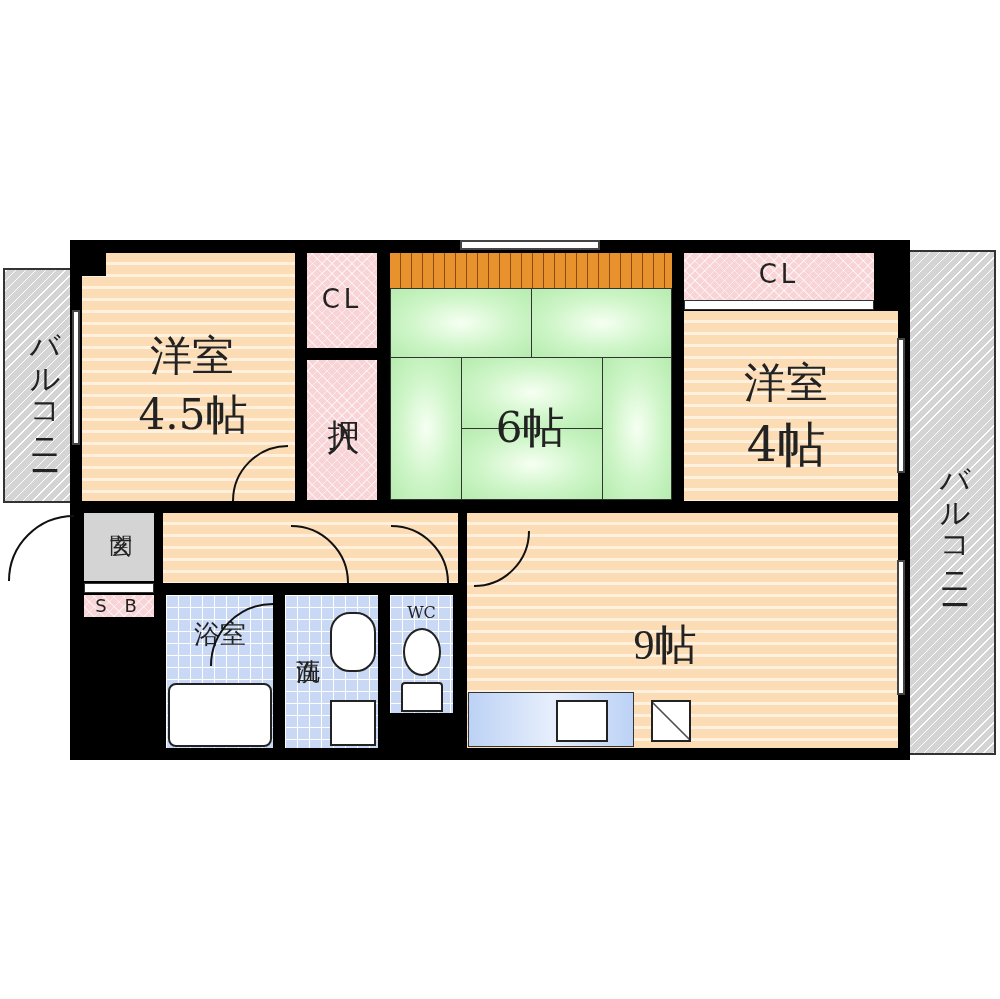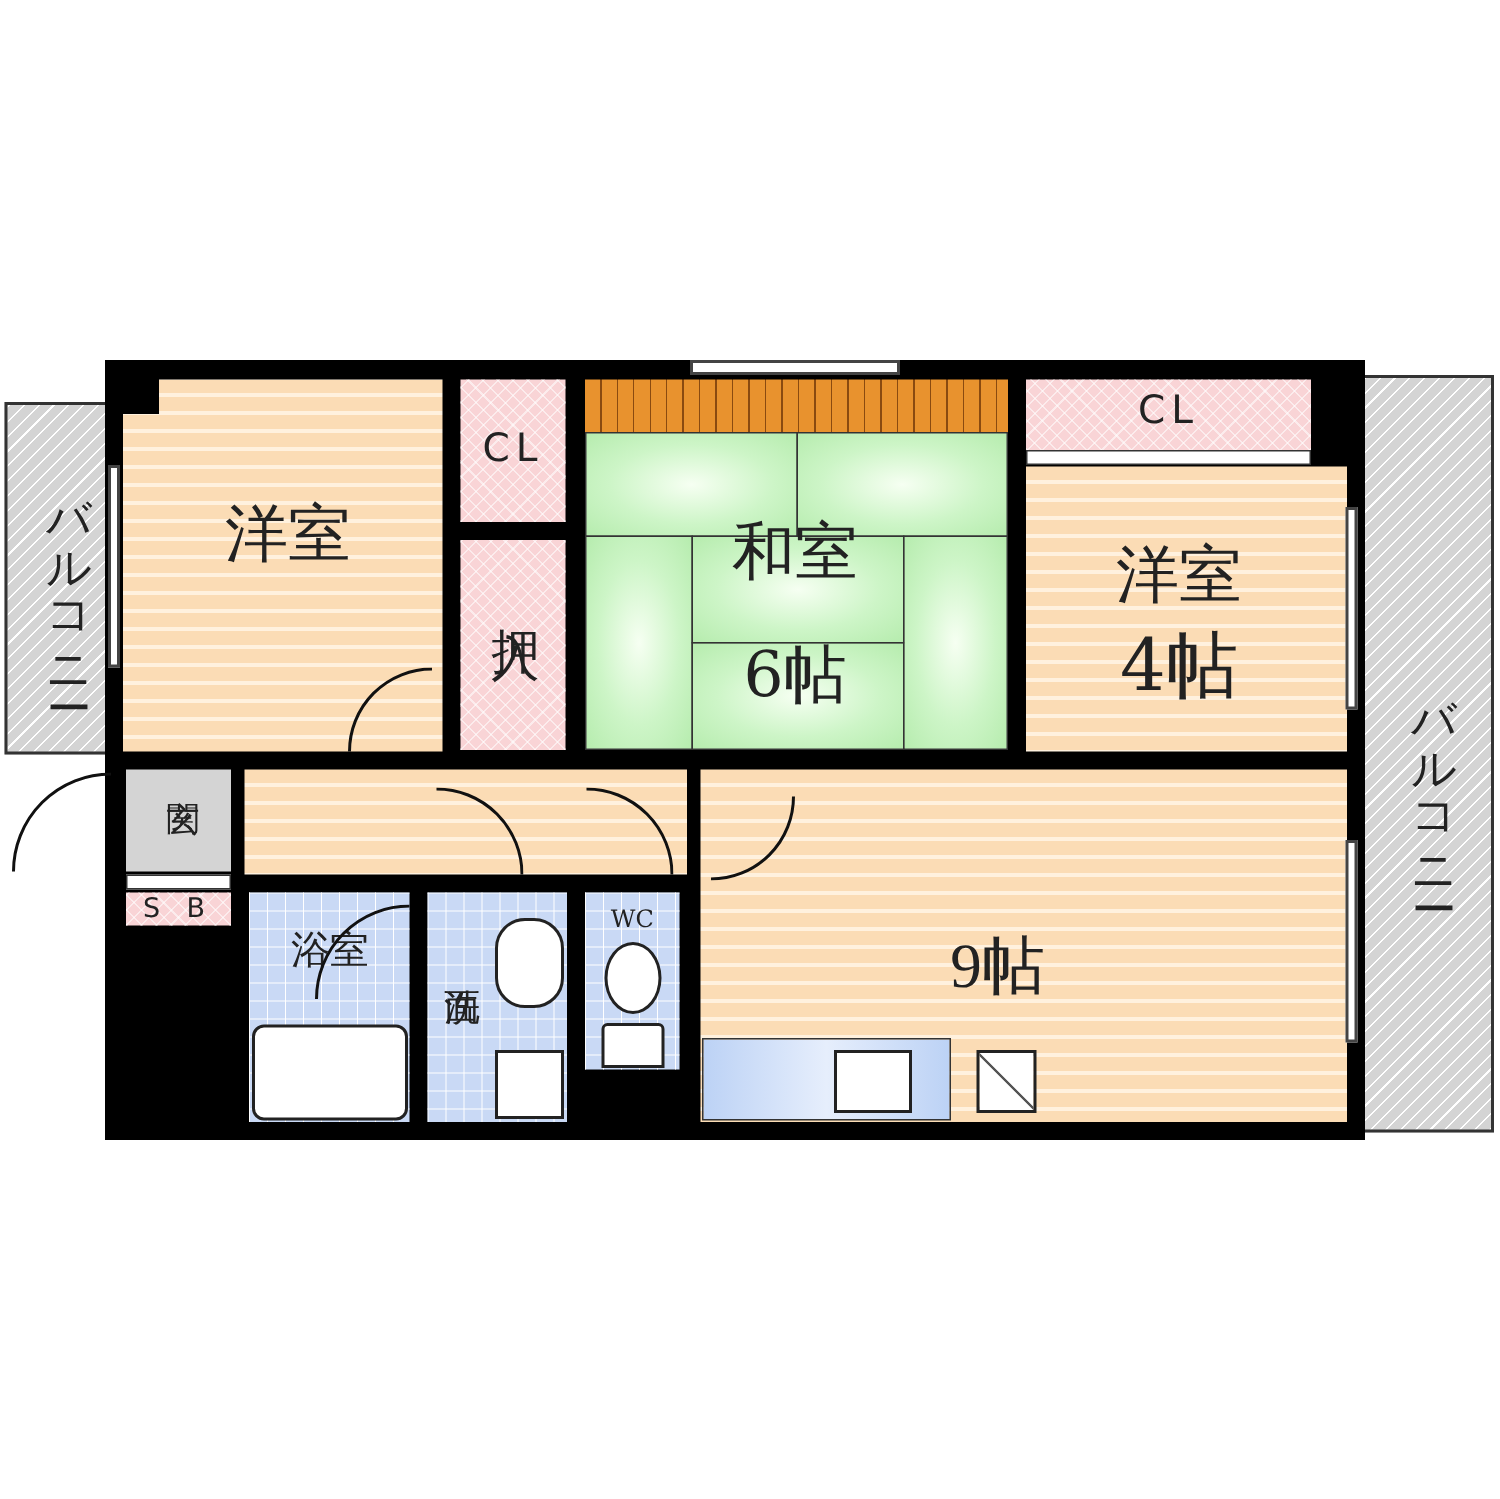--- a/index.html
+++ b/index.html
@@ -33,38 +33,38 @@
   <div class="vlabel" style="left:24px;top:312px;font-size:30px;font-family:'DejaVu Sans',sans-serif;">バルコニー</div>
 
   <div class="abs balcony" style="left:906px;top:250px;width:90px;height:505px;"></div>
   <div class="vlabel" style="left:934px;top:446px;font-size:30px;font-family:'DejaVu Sans',sans-serif;">バルコニー</div>
 
   <div class="wall" style="left:70px;top:240px;width:840px;height:520px;"></div>
 
   <div class="abs wood" style="left:82px;top:253px;width:213px;height:248px;"></div>
   <div class="wall" style="left:70px;top:240px;width:36px;height:36px;"></div>
   <div class="label" style="left:132px;top:333px;font-size:42px;width:120px;">洋室</div>
+  <div class="label" style="left:118px;top:392px;font-size:42px;width:150px;">4.5帖</div>
 
   <div class="abs closet" style="left:307px;top:253px;width:70px;height:95px;"></div>
   <div class="label" style="left:307px;top:285px;width:70px;font-size:26px;font-family:'DejaVu Sans',sans-serif;letter-spacing:4px;">CL</div>
 
   <div class="abs closet" style="left:307px;top:360px;width:70px;height:140px;"></div>
   <div class="vlabel" style="left:322px;top:394px;font-size:32px;">押入</div>
 
   <div class="abs" style="left:390px;top:253px;width:282px;height:35px;background:repeating-linear-gradient(90deg,#e8922e 0 10px,#8a4a10 10px 11px);"></div>
   <div class="abs" style="left:390px;top:288px;width:282px;height:212px;background:#cdf5c7;">
     <div class="tatami" style="left:0;top:0;width:142px;height:70px;"></div>
     <div class="tatami" style="left:141px;top:0;width:141px;height:70px;"></div>
     <div class="tatami" style="left:0;top:69px;width:72px;height:143px;"></div>
     <div class="tatami" style="left:71px;top:69px;width:142px;height:72px;"></div>
     <div class="tatami" style="left:71px;top:140px;width:142px;height:72px;"></div>
     <div class="tatami" style="left:212px;top:69px;width:70px;height:143px;"></div>
   </div>
-  <div class="label" style="left:470px;top:345px;font-size:42px;width:120px;">和室</div>
-  <div class="label" style="left:470px;top:427px;font-size:42px;width:120px;">6帖</div>
+  <div class="label" style="left:470px;top:405px;font-size:42px;width:120px;">6帖</div>
 
   <div class="abs closet" style="left:684px;top:253px;width:190px;height:47px;"></div>
   <div class="label" style="left:684px;top:260px;width:190px;font-size:26px;font-family:'DejaVu Sans',sans-serif;letter-spacing:4px;">CL</div>
   <div class="abs" style="left:684px;top:300px;width:190px;height:10px;background:#fff;border:1px solid #333;"></div>
 
   <div class="abs wood" style="left:684px;top:311px;width:214px;height:190px;"></div>
   <div class="label" style="left:726px;top:360px;font-size:42px;width:120px;">洋室</div>
   <div class="label" style="left:726px;top:418px;font-size:48px;width:120px;">4帖</div>
 
   <div class="abs wood" style="left:163px;top:513px;width:295px;height:70px;"></div>

